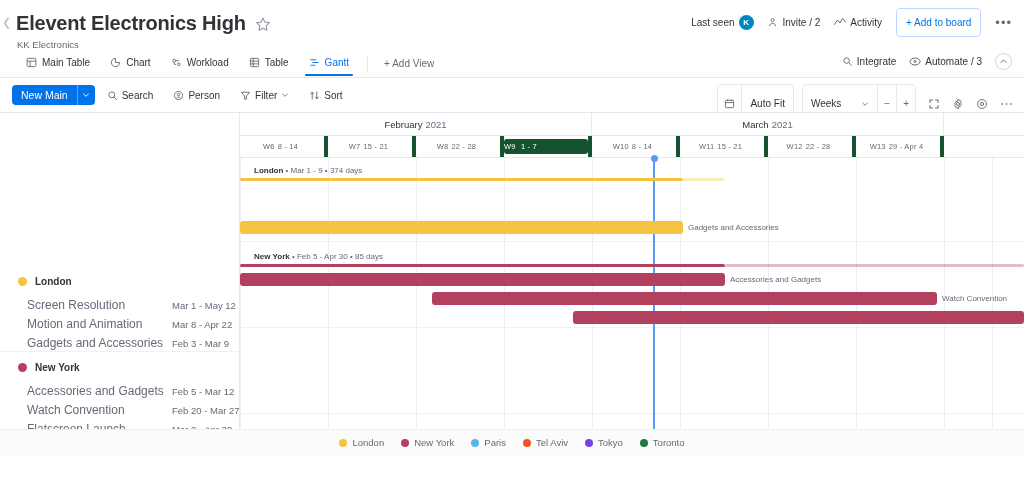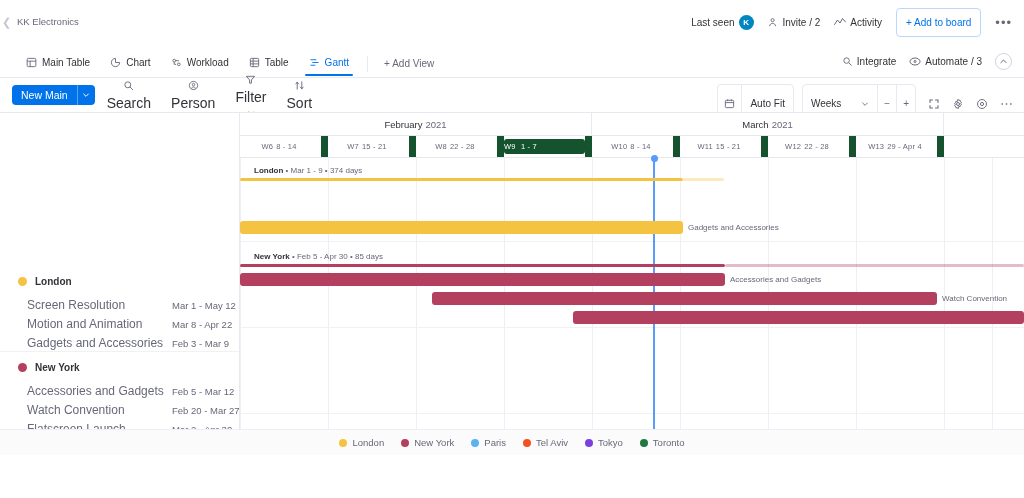--- a/index.html
+++ b/index.html
@@ -71,22 +71,22 @@
   .new-item{
     display:flex; align-items:stretch; border-radius:4px; overflow:hidden;
     background:#0073ea; color:#fff; font-size:10.5px; height:20px;
   }
   .new-item .lbl{ padding:0 9px; display:flex; align-items:center; }
   .new-item .cara{
     width:18px; display:flex; align-items:center; justify-content:center;
     border-left:1px solid rgba(255,255,255,.35);
   }
   .tb-btn{
-    display:flex; align-items:center; gap:4px; font-size:14px; color:#323338;
-    padding:3px 8px; border-radius:4px; margin-left:4px; white-space:nowrap;flex-direction:column;
+    display:flex; align-items:center; gap:4px; font-size:10px; color:#323338;
+    padding:3px 8px; border-radius:4px; margin-left:4px; white-space:nowrap;
   }
   .tb-btn:first-of-type{ margin-left:14px; }
   .toolbar-right{
     position:absolute; right:10px; top:6px;
     display:flex; align-items:center; gap:0; font-size:10px;
   }
   .seg{
     display:flex; align-items:center; border:1px solid #e6e9ef;
     border-radius:4px; height:39px; overflow:hidden; background:#fff;
   }
@@ -114,21 +114,21 @@
   
   .th-months{ display:flex; height:23px; border-bottom:1px solid #e6e9ef; }
   .th-month{
     display:flex; align-items:center; justify-content:center;
     font-size:9.5px; color:#676879; border-right:1px solid #e6e9ef; flex:none;
   }
   .th-month b{ color:#323338; font-weight:400; margin-right:3px; }
   .th-weeks{ display:flex; height:22px; border-bottom:1px solid #e6e9ef; position:relative; }
   .th-week{
     flex:none; width:88px; display:flex; align-items:center; justify-content:center;
-    font-size:7.5px; color:#676879; border-right:7px solid #14532d; letter-spacing:.2px;
+    font-size:7.5px; color:#676879; border-right:4px solid #14532d; letter-spacing:.2px;
   }
   .th-week span{ margin-right:3px; }
   .th-week.current{ color:#fff; }
   .th-week.current .pill{
     background:#14532d; color:#fff; border-radius:3px;
     padding:3px 0; width:86px; font-size:7.5px;
   }
 
   
   .grid-body{ position:relative; height:298px; }
@@ -172,20 +172,28 @@
   .lg-dot{ width:8px;height:8px;border-radius:50%; }
   .left-chev{
     position:absolute; left:2px; top:16px; color:#c3c6d4; font-size:11px;
   }
 </style>
 </head>
 <body>
 
 <div class="topbar">
   <div class="left-chev">❮</div>
+  <div class="title-row">
+    <div class="board-title">Elevent Electronics High</div>
+    <span class="star-icon">
+      <svg width="16" height="16" viewBox="0 0 24 24" fill="none" stroke="currentColor" stroke-width="1.7" stroke-linejoin="round">
+        <polygon points="12,3 14.9,9.2 21.5,10 16.7,14.7 17.9,21.3 12,18.2 6.1,21.3 7.3,14.7 2.5,10 9.1,9.2"></polygon>
+      </svg>
+    </span>
+  </div>
   <div class="subtitle">KK Electronics</div>
 
   <div class="header-right">
     <div class="hr-item">
       <span>Last seen</span>
       <span class="avatar">K</span>
     </div>
     <div class="hr-item">
       <span class="ico">
         <svg width="11" height="11" viewBox="0 0 24 24" fill="none" stroke="currentColor" stroke-width="2">

